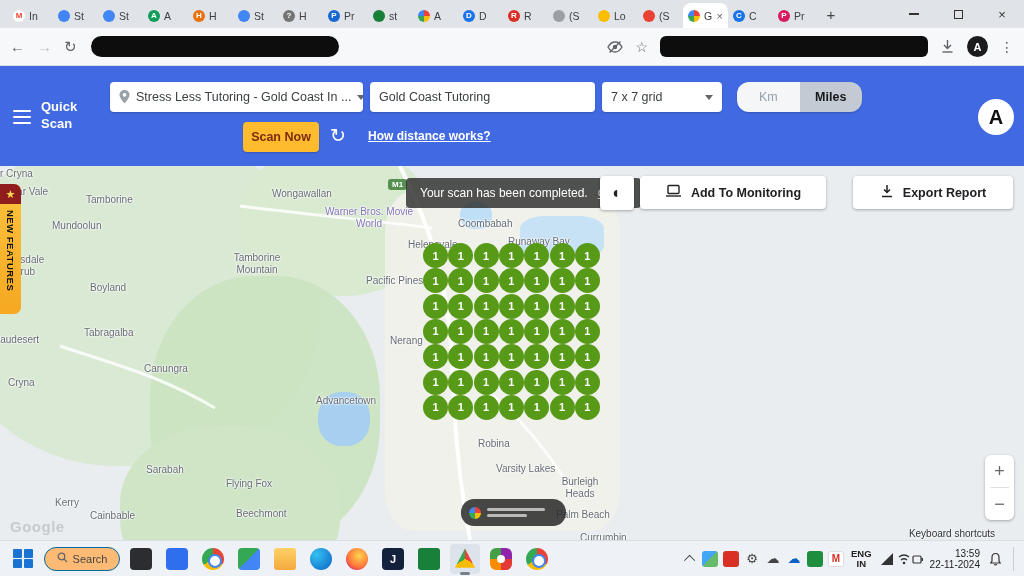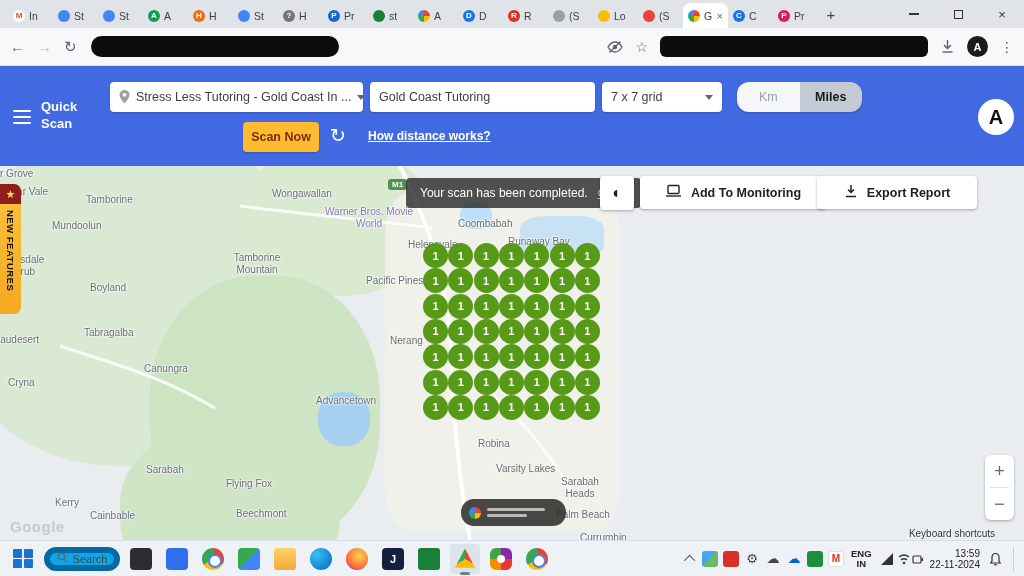--- a/index.html
+++ b/index.html
@@ -94,21 +94,21 @@
   .toast .msg { color:#fff; font-size:12px; }
   .toast .close { color:#c3c3c3; font-size:11.5px; text-decoration:underline; }
   .sq-btn { position:absolute; width:34px; height:34px; background:#fff; border-radius:4px;
       box-shadow:0 1px 3px rgba(0,0,0,.3); display:flex; align-items:center; justify-content:center; z-index:7;
       font-size:16px; color:#202124; }
   .contrast-btn { left:600px; top:10px; }
   .wide-btn { position:absolute; top:10px; height:33px; background:#fff; border-radius:4px;
       box-shadow:0 1px 3px rgba(0,0,0,.3); display:flex; align-items:center; justify-content:center; gap:9px;
       z-index:7; font-size:12.5px; font-weight:600; color:#202124; }
   .monitor-btn { left:640px; width:186px; }
-  .export-btn { left:817px; width:160px; }
+  .export-btn { left:853px; width:160px; }
   .zoomctl { position:absolute; right:10px; top:289px; width:29px; background:#fff; border-radius:6px;
       box-shadow:0 1px 3px rgba(0,0,0,.3); z-index:7; }
   .zoomctl .zb { height:32px; display:flex; align-items:center; justify-content:center; font-size:18px; color:#666; }
   .zoomctl .zdiv { height:1px; background:#e0e0e0; margin:0 5px; }
   .gwatermark { position:absolute; left:10px; top:352px; font-size:15px; font-weight:700; color:#c6cbd0;
       letter-spacing:.5px; z-index:5; }
   .attrib { position:absolute; right:6px; top:362px; display:flex; gap:14px; font-size:10px; color:#2b2f33;
       text-shadow:0 0 2px #fff,0 0 2px #fff; z-index:5;flex-direction:column; }
   .map-pill { position:absolute; left:461px; top:333px; width:105px; height:27px; background:rgba(40,40,40,.85);
       border-radius:13px; z-index:6; display:flex; align-items:center; gap:6px; padding:0 8px; }
@@ -117,21 +117,21 @@
   .map-pill .bars span { display:block; height:3px; border-radius:2px; background:#d7d7d7; opacity:.8; }
   .map-pill .bars span:first-child { width:58px; margin-bottom:3px; }
   .map-pill .bars span:last-child { width:40px; }
 
   
   .taskbar { position:absolute; bottom:0; left:0; width:1024px; height:36px; background:#eef2f7;
       border-top:1px solid #d8dee5; display:flex; align-items:center; padding:0 8px; gap:6px; }
   .start-ic { width:22px; height:22px; display:grid; grid-template-columns:9px 9px; grid-template-rows:9px 9px;
       gap:1.5px; align-content:center; justify-content:center; }
   .start-ic i { background:#1873d3; border-radius:1px; }
-  .search-pill { width:76px; height:24px; background:#0ea5e9; border:6px solid #0369a1; border-radius:12px;
+  .search-pill { width:76px; height:24px; background:#fdba74; border:1px solid #0369a1; border-radius:12px;
       display:flex; align-items:center; justify-content:center; gap:5px; font-size:11px; color:#444; }
   #apps { display:flex; align-items:center; gap:6px; }
   .app-slot { width:30px; height:30px; display:flex; align-items:center; justify-content:center; position:relative;
       border-radius:4px; }
   .app-slot.active { background:#dde3ea; }
   .app-slot.active::after { content:""; position:absolute; bottom:-1px; left:10px; width:10px; height:3px;
       border-radius:2px; background:#76808b; }
   .app-ic { width:22px; height:22px; border-radius:4px; display:flex; align-items:center; justify-content:center;
       color:#fff; font-size:11px; font-weight:700; }
   .ic-dark { background:#2b2d30; }
@@ -337,42 +337,42 @@
     <div class="blob w2"></div>
     <div class="blob w3"></div>
     <svg class="roads" width="1024" height="374">
       <path d="M400,0 C430,60 450,120 452,200 C454,260 460,320 470,374" fill="none" stroke="#ffffff" stroke-width="4" opacity="0.95"></path>
       <path d="M240,40 C320,50 380,55 432,62" fill="none" stroke="#ffffff" stroke-width="3" opacity="0.85"></path>
       <path d="M60,180 C120,200 160,210 215,242" fill="none" stroke="#ffffff" stroke-width="3" opacity="0.8"></path>
       <path d="M452,200 C500,230 540,270 575,330" fill="none" stroke="#ffffff" stroke-width="3" opacity="0.8"></path>
     </svg>
 
     <div id="maplabels">
-        <div class="map-label" style="left: 0px; top: 2px;">r Grove</div>
+        <div class="map-label" style="left: 0px; top: 2px;">r Cryna</div>
         <div class="map-label" style="left: 6px; top: 20px;">edar Vale</div>
         <div class="map-label" style="left: 86px; top: 28px;">Tamborine</div>
         <div class="map-label" style="left: 272px; top: 22px;">Wongawallan</div>
         <div class="map-label" style="left: 52px; top: 54px;">Mundoolun</div>
         <div class="map-label" style="left: 322px; top: 40px; width: 94px; text-align: center; white-space: normal; color: rgb(132, 116, 184);">Warner Bros. Movie World</div>
         <div class="map-label" style="left: 458px; top: 52px;">Coombabah</div>
         <div class="map-label" style="left: 508px; top: 70px;">Runaway Bay</div>
         <div class="map-label" style="left: 408px; top: 73px;">Helensvale</div>
         <div class="map-label" style="left: 222px; top: 86px; width: 70px; text-align: center; white-space: normal;">Tamborine Mountain</div>
         <div class="map-label" style="left: 366px; top: 109px;">Pacific Pines</div>
         <div class="map-label" style="left: 90px; top: 116px;">Boyland</div>
         <div class="map-label" style="left: -6px; top: 88px; width: 56px; text-align: center; white-space: normal;">Veresdale Scrub</div>
         <div class="map-label" style="left: -12px; top: 168px;">Beaudesert</div>
         <div class="map-label" style="left: 84px; top: 161px;">Tabragalba</div>
         <div class="map-label" style="left: 8px; top: 211px;">Cryna</div>
         <div class="map-label" style="left: 144px; top: 197px;">Canungra</div>
         <div class="map-label" style="left: 390px; top: 169px;">Nerang</div>
         <div class="map-label" style="left: 316px; top: 229px;">Advancetown</div>
         <div class="map-label" style="left: 478px; top: 272px;">Robina</div>
         <div class="map-label" style="left: 496px; top: 297px;">Varsity Lakes</div>
-        <div class="map-label" style="left: 552px; top: 310px; width: 56px; text-align: center; white-space: normal;">Sarabah Heads</div>
+        <div class="map-label" style="left: 552px; top: 310px; width: 56px; text-align: center; white-space: normal;">Burleigh Heads</div>
         <div class="map-label" style="left: 556px; top: 343px;">Palm Beach</div>
         <div class="map-label" style="left: 580px; top: 366px;">Currumbin</div>
         <div class="map-label" style="left: 146px; top: 298px;">Sarabah</div>
         <div class="map-label" style="left: 226px; top: 312px;">Flying Fox</div>
         <div class="map-label" style="left: 236px; top: 342px;">Beechmont</div>
         <div class="map-label" style="left: 55px; top: 331px;">Kerry</div>
         <div class="map-label" style="left: 90px; top: 344px;">Cainbable</div>
       </div>
     <div class="m1-badge">M1</div>
 

